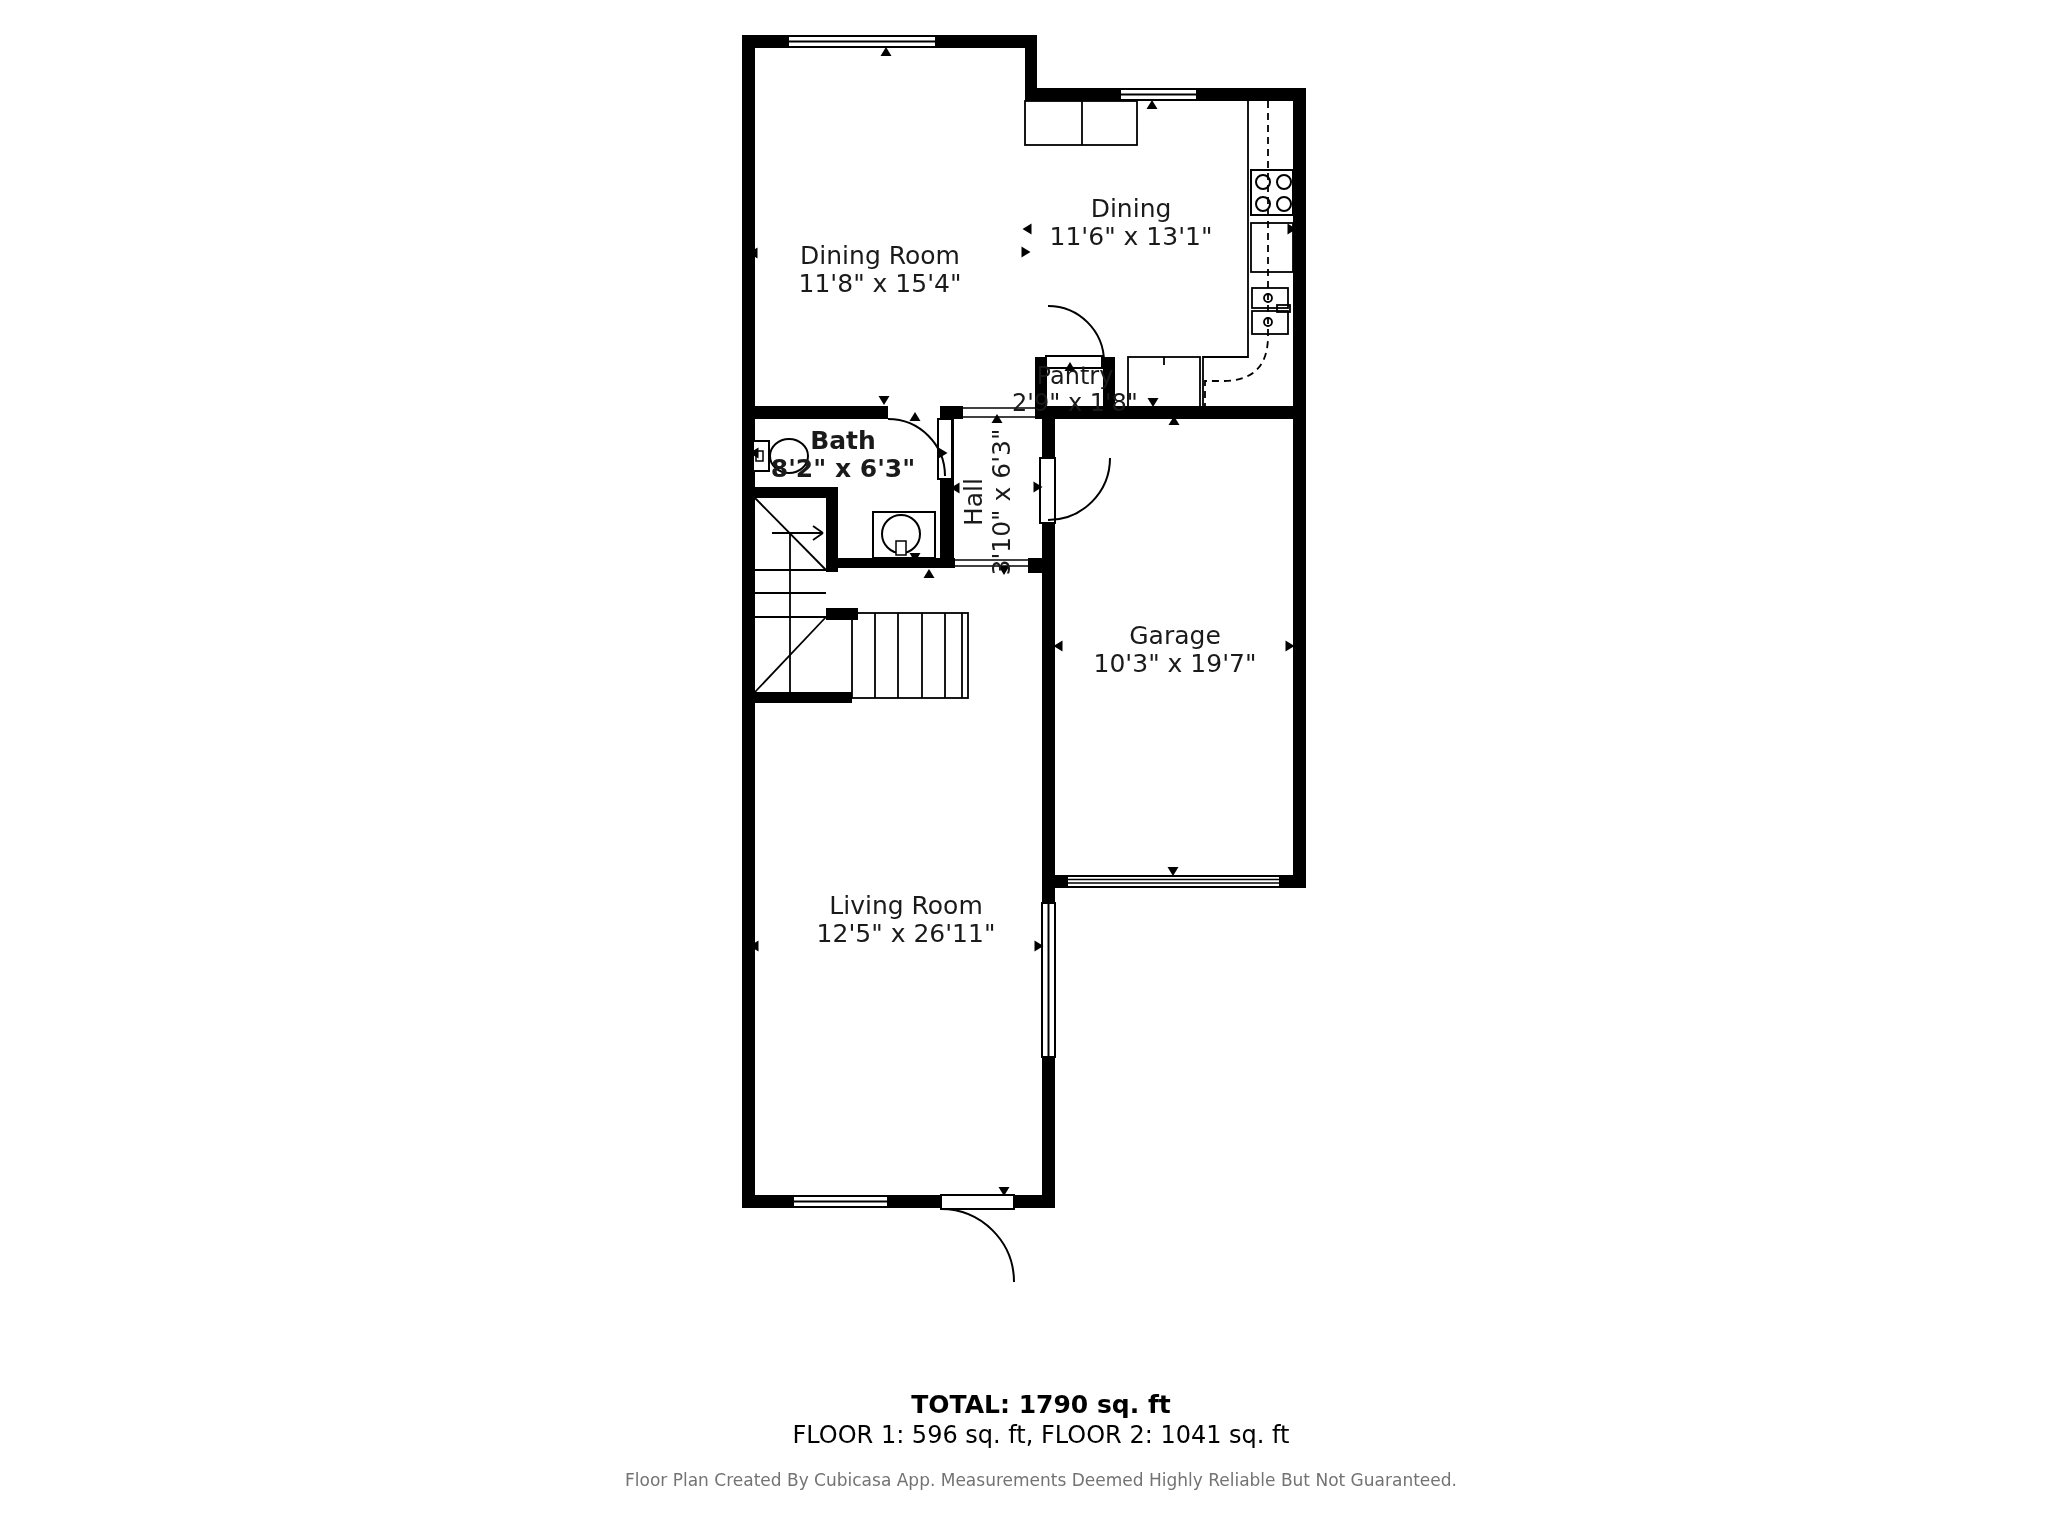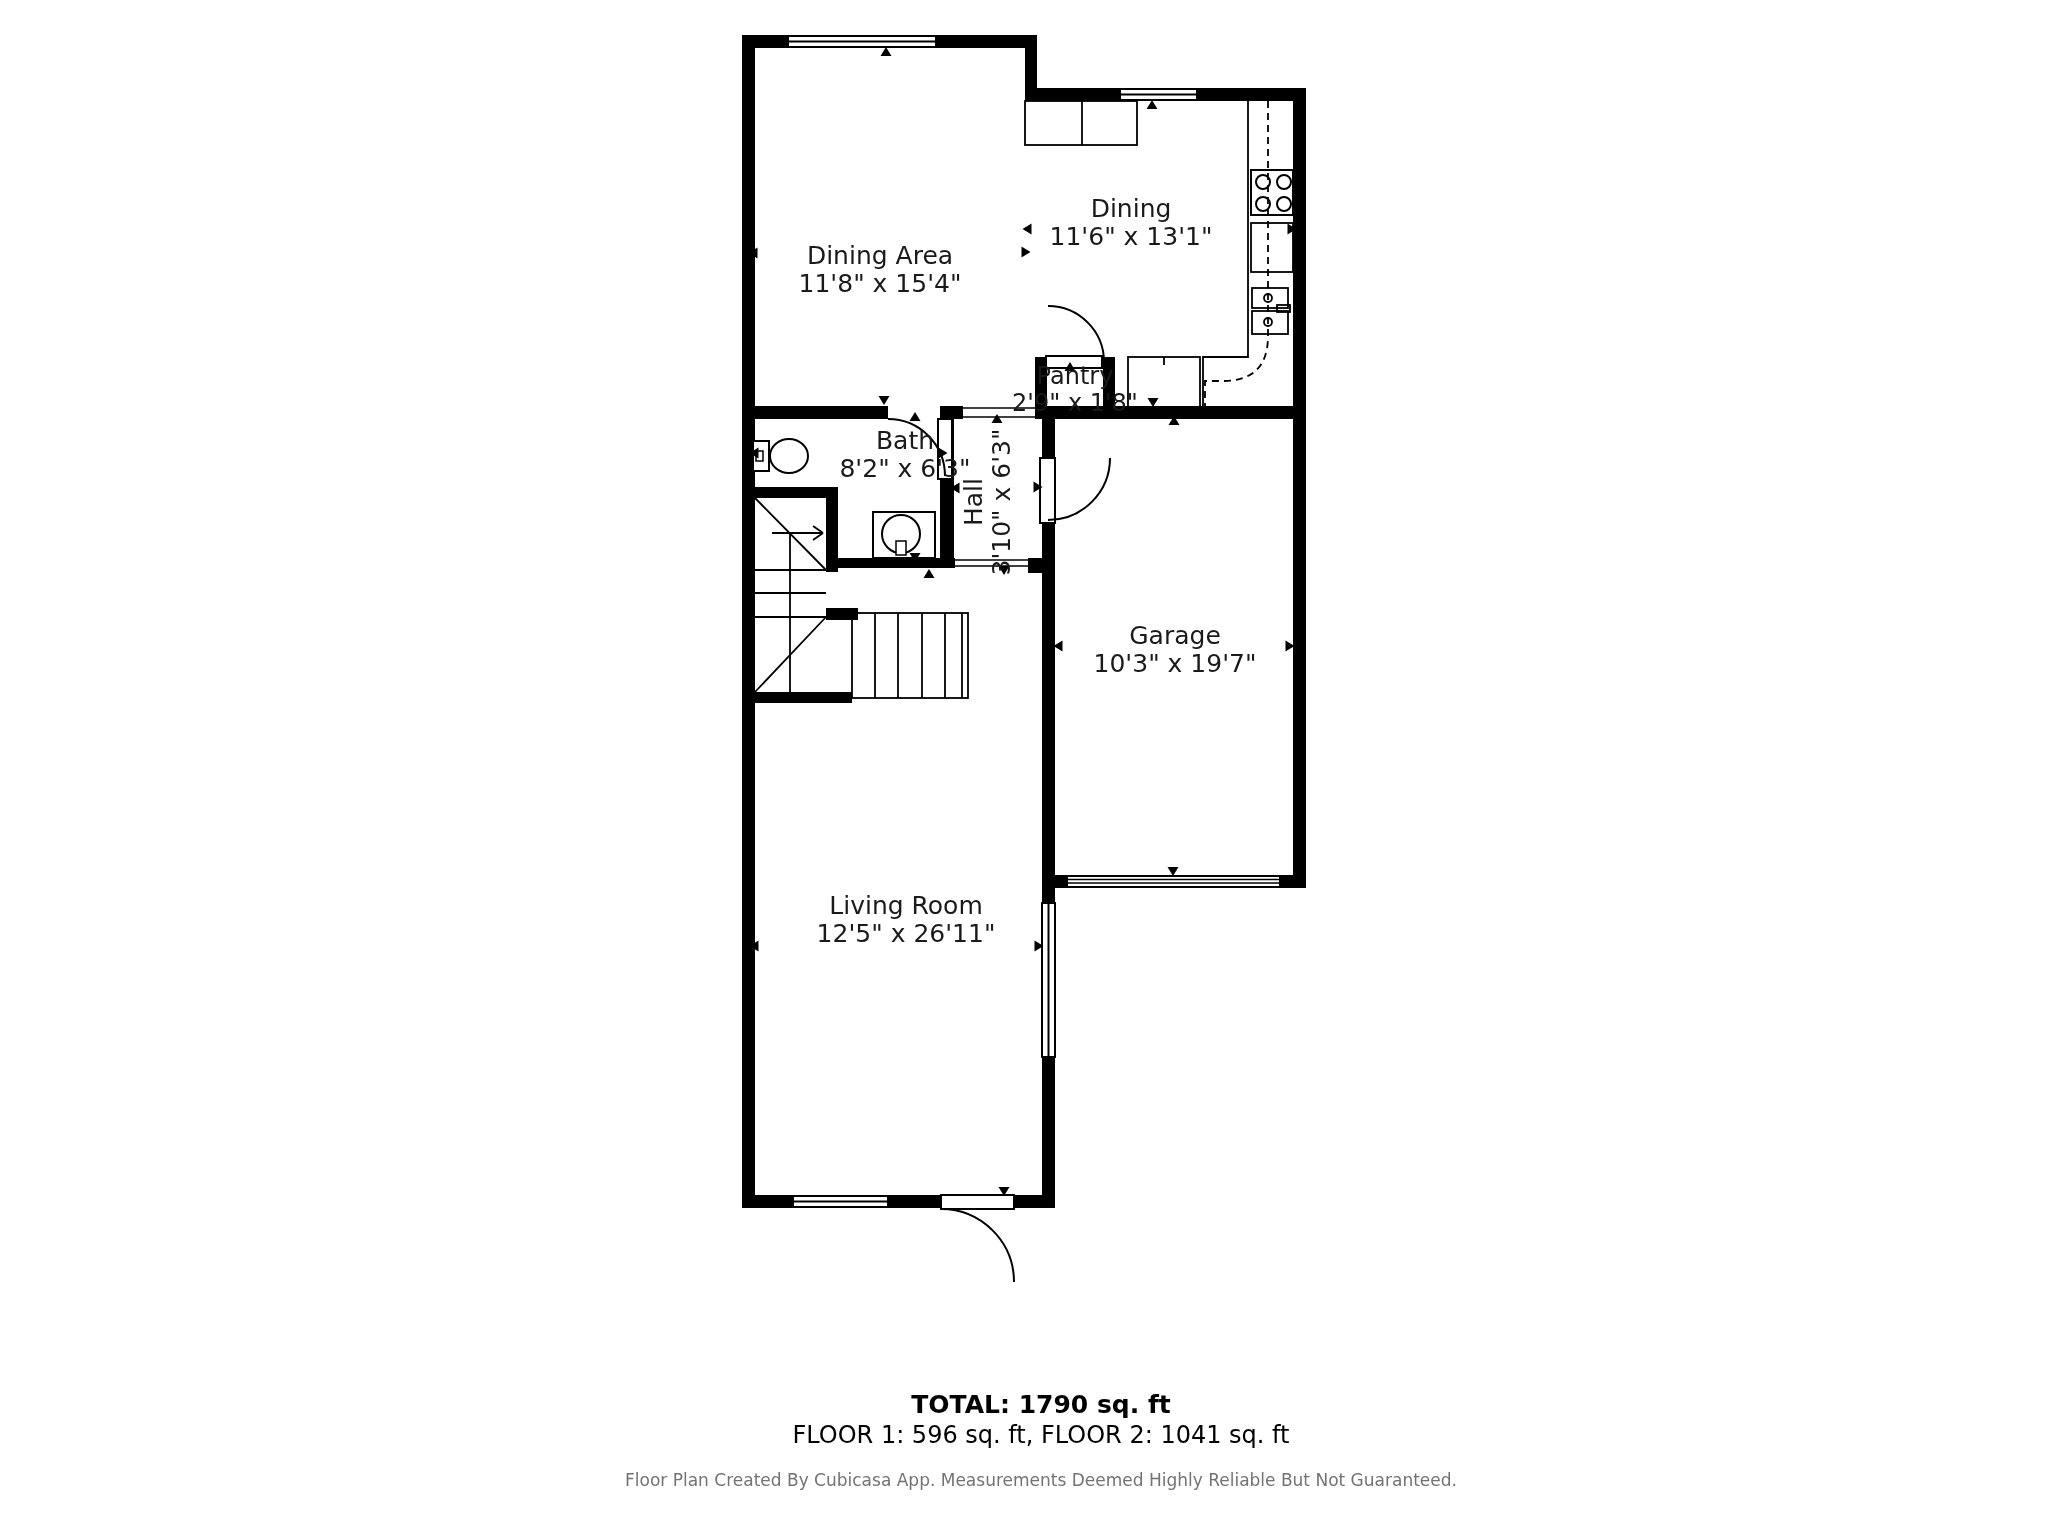--- a/index.html
+++ b/index.html
@@ -197,35 +197,35 @@
     <polygon points="1294.5,646 1285.5,640.5 1285.5,651.5"></polygon>
 
     <polygon points="749.5,946 758.5,940.5 758.5,951.5"></polygon>
     <polygon points="1043.5,946 1034.5,940.5 1034.5,951.5"></polygon>
     <polygon points="929,569 923.5,578 934.5,578"></polygon>
     <polygon points="1004,1196 998.5,1187 1009.5,1187"></polygon>
   </g>
 </svg>
 
 <div class="label" style="left:880px;top:270px;">
-  <div>Dining Area</div>
+  <div>Dining Room</div>
   <div class="dims">11'8" x 15'4"</div>
 </div>
 
 <div class="label" style="left:1131px;top:223px;">
   <div>Dining</div>
   <div class="dims">11'6" x 13'1"</div>
 </div>
 
 <div class="label" style="left:1075px;top:390px;font-size:24px;line-height:27px;">
   <div>Pantry</div>
   <div class="dims" style="font-size:24px;">2'9" x 1'8"</div>
 </div>
 
-<div class="label" style="left:905px;top:455px;">
+<div class="label" style="left:843px;top:455px;font-weight:bold;">
   <div>Bath</div>
   <div class="dims">8'2" x 6'3"</div>
 </div>
 
 <div class="label rot" style="left:988px;top:502px;">
   <div>Hall</div>
   <div class="dims">3'10" x 6'3"</div>
 </div>
 
 <div class="label" style="left:1175px;top:650px;">

